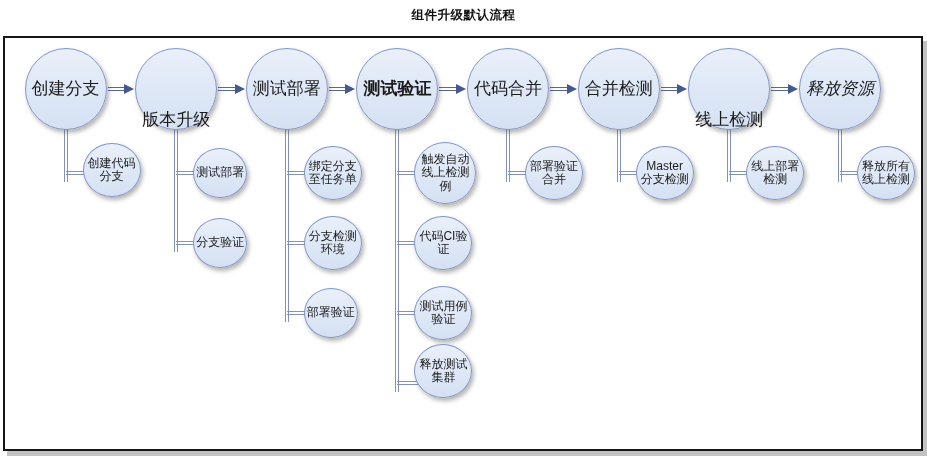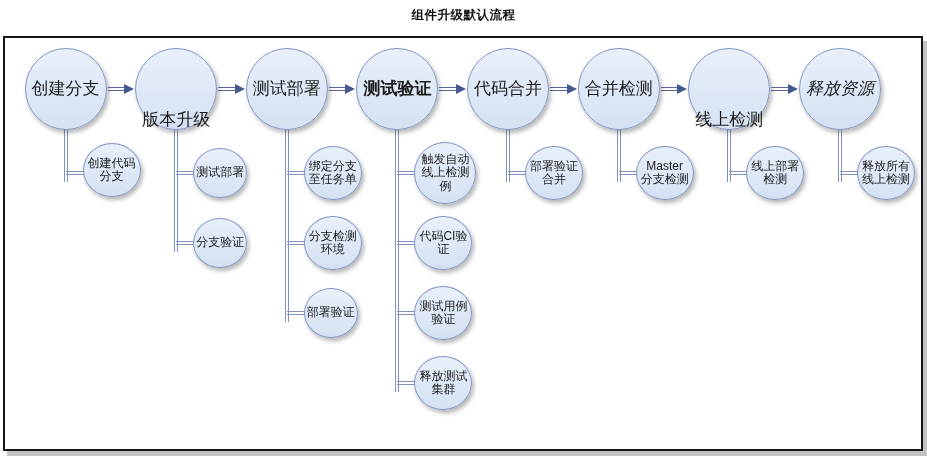--- a/index.html
+++ b/index.html
@@ -157,21 +157,21 @@
 例</div>
       </div>
       <div class="node substep" style="left: 414.39px; top: 216px; width: 58px; height: 54px;">
         <div class="node-label">代码CI验
 证</div>
       </div>
       <div class="node substep" style="left: 414.39px; top: 286px; width: 58px; height: 54px;">
         <div class="node-label">测试用例
 验证</div>
       </div>
-      <div class="node substep" style="left: 414.39px; top: 356px; width: 58px; height: 54px;">
+      <div class="node substep" style="left: 414.39px; top: 344px; width: 58px; height: 54px;">
         <div class="node-label">释放测试
 集群</div>
       </div>
       <div class="tree-vline" style="left: 506.02px; top: 127px; height: 55px;"></div>
       <div class="tree-branch" style="left: 508.02px; top: 171px; width: 21px;"></div>
       <div class="arrow-shaft" style="left: 550.02px; top: 87px; width: 17.63px;"></div>
       <div class="arrow-head" style="left: 566.65px; top: 84px;"></div>
       <div class="node stage" style="left: 467.02px; top: 48px; width: 82px; height: 82px;">
         <div class="node-label">代码合并</div>
       </div>

